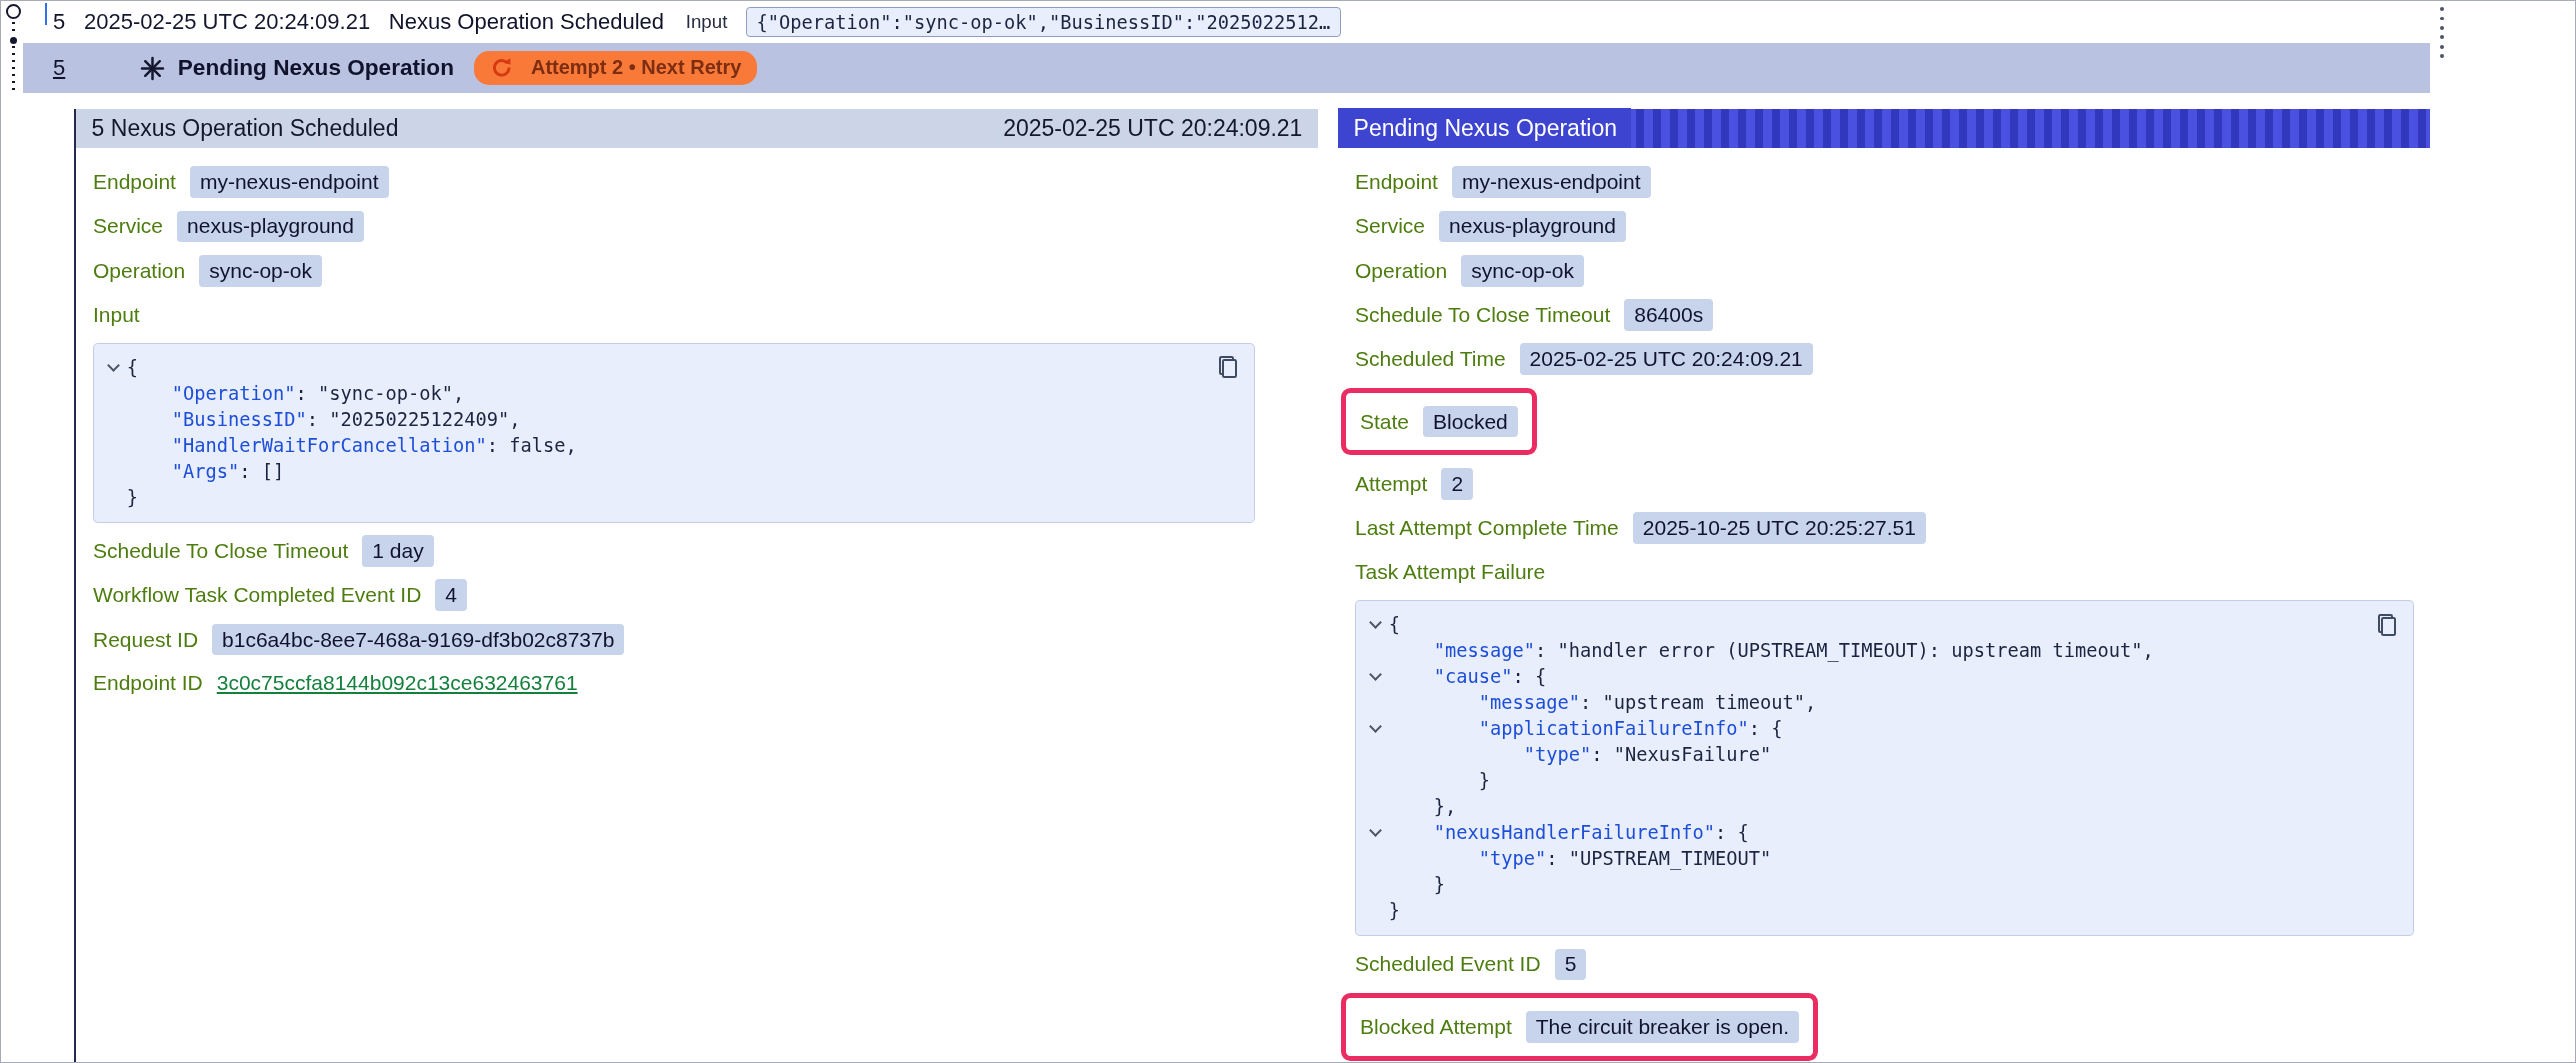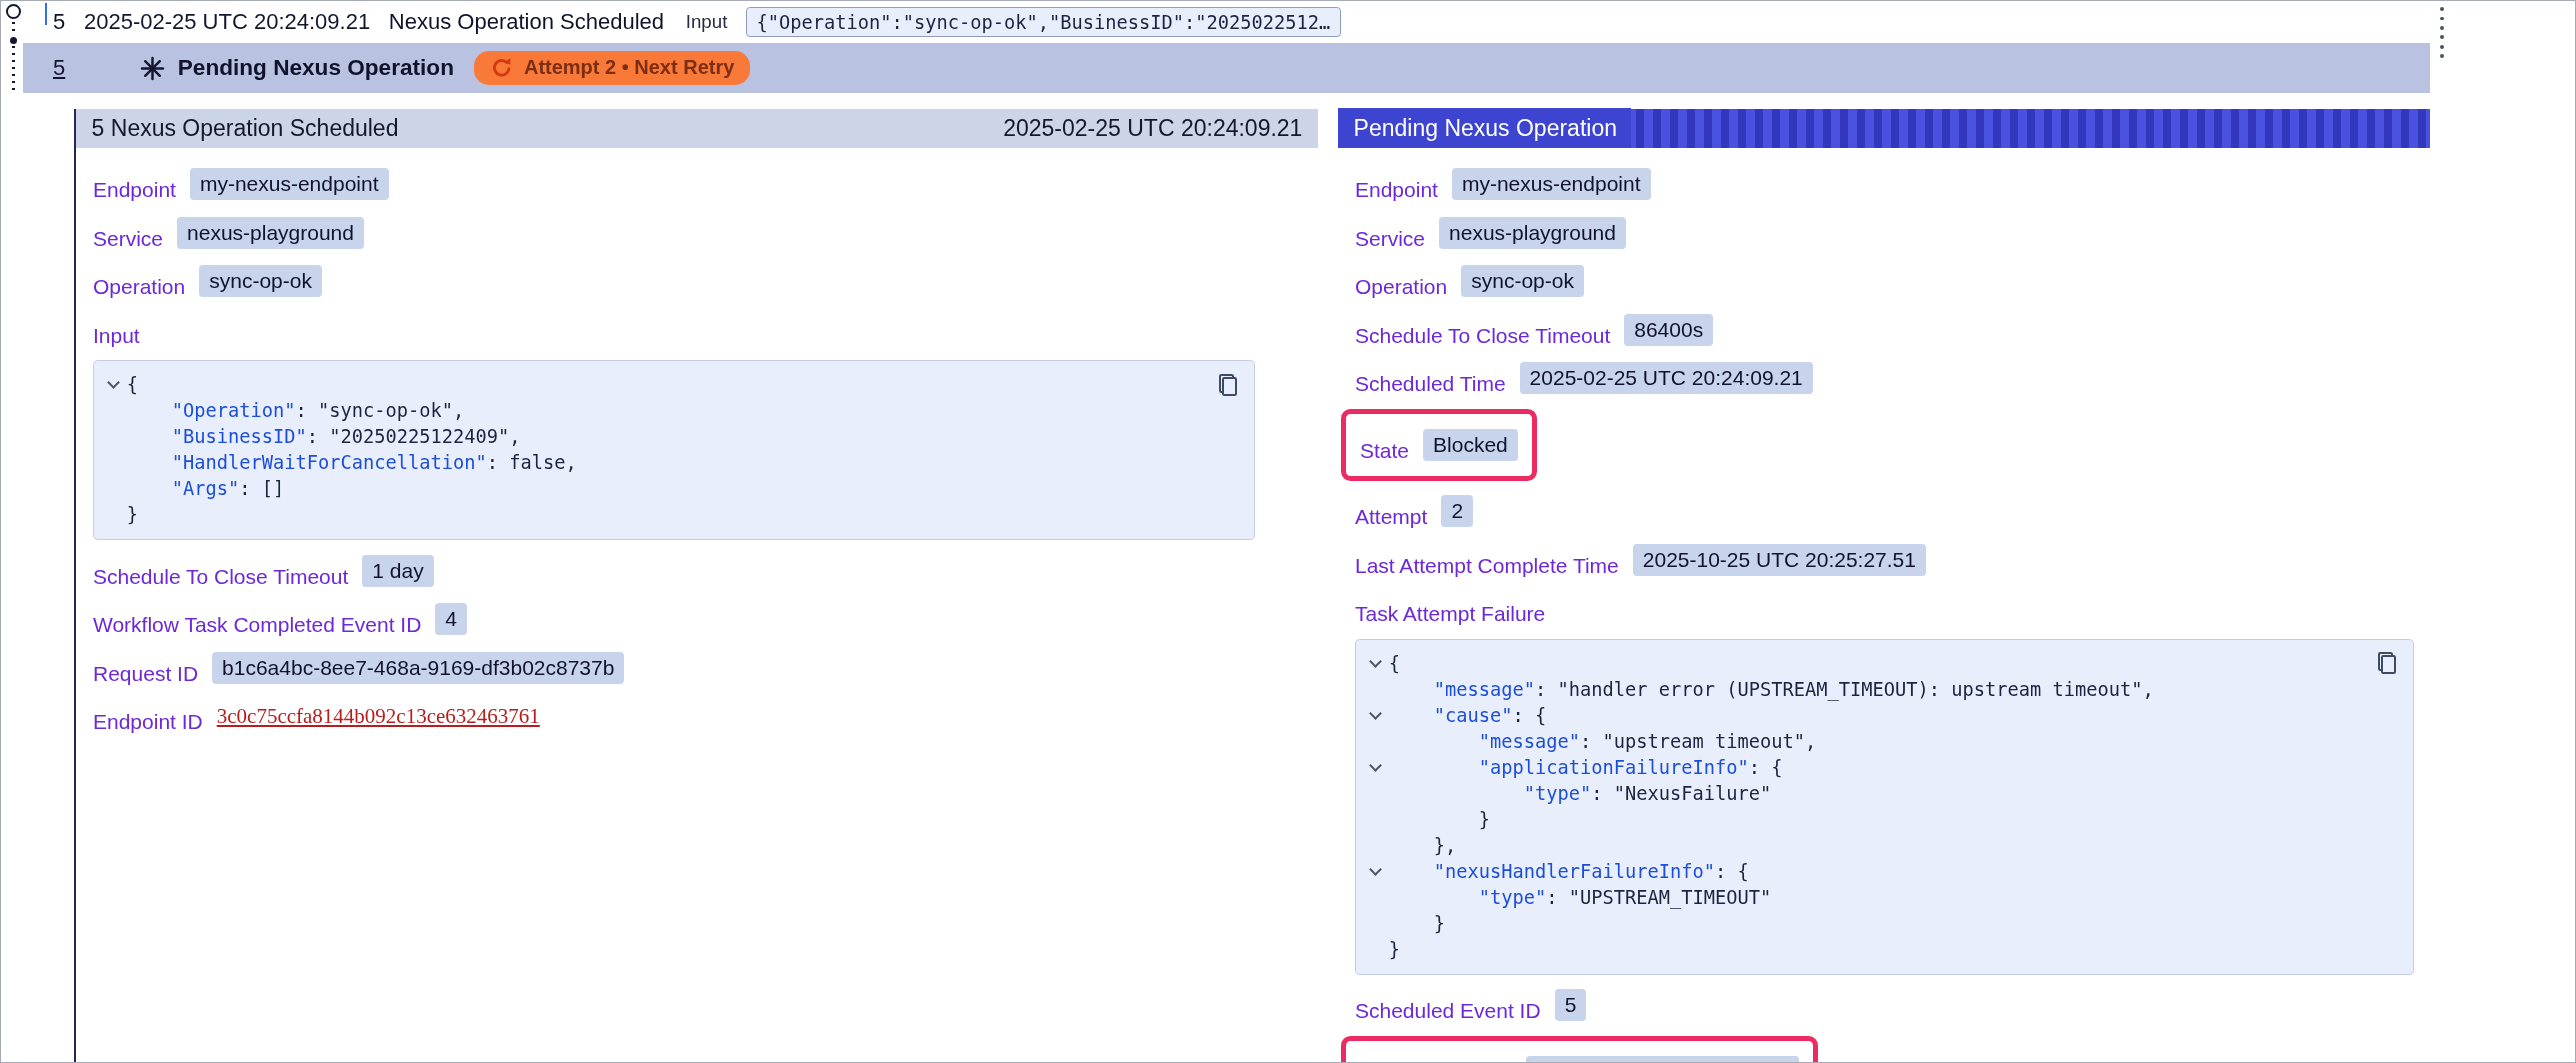--- a/index.html
+++ b/index.html
@@ -35,44 +35,44 @@
     background:var(--code-bg,#e8eefb);border:1.6px solid #8d9cc0;border-radius:3.9px;
     padding:3.1px 9.4px;max-width:624px;white-space:nowrap;overflow:hidden;
   }
 
   
   .row2{height:50px;background:var(--pending-row-bg,#b9c2e1);display:flex;align-items:center;padding-left:30px;margin-right:145px;font-size:22px;}
   .ev-id2{text-decoration:underline;}
   .star-icon{margin-left:75px;display:inline-flex;align-items:center;}
   .row2-title{font-weight:700;font-size:22.6px;margin-left:12.5px;}
   .attempt-badge{
-    margin-left:20px;display:inline-flex;align-items:center;gap:11px;
+    margin-left:20px;display:inline-flex;align-items:center;gap:18px;
     background:var(--attempt-badge-bg,#f97a38);color:var(--attempt-badge-text,#7c2d12);
     border-radius:15px;padding:5.5px 15.6px;font-size:20px;font-weight:600;
   }
   .retry-icon{display:inline-flex;align-items:center;}
 
   
   .panels{display:flex;gap:20px;margin:15.6px 145px 0 51px;align-items:stretch;height:959px;}
   .panel{display:flex;flex-direction:column;background:#fff;}
   .panel.left{flex:0 0 1244px;border-left:2.3px solid #23284f;box-sizing:border-box;}
   .panel.right{flex:1;}
   .panel-header{height:39px;display:flex;align-items:center;padding:0 15.6px;font-size:23px;flex:0 0 39px;}
   .panel.left .panel-header{background:var(--header-left-bg,#cbd5e7);justify-content:space-between;color:#14172e;}
   .panel.right .panel-header{
     background:repeating-linear-gradient(90deg,#4a51e0 0 9.4px,#3138bd 9.4px 17px);
     color:#fff;padding:0;
   }
   .panel.right .panel-header .hdr-label{background:var(--header-right-bg,#3d44cf);padding:6.2px 14px 6.2px 15.6px;}
   .panel-body{flex:1;padding:6.2px 15.6px 15.6px 17px;}
 
   .field-row{display:flex;align-items:center;gap:14px;margin:12.5px 0;min-height:31px;font-size:21px;}
-  .field-label{color:#6d28d9;white-space:nowrap;margin-top:12px;}
+  .field-label{color:#4d7c0f;white-space:nowrap;}
   .badge{background:var(--badge-bg,#c7d4ec);color:#10132b;padding:3.9px 10px;border-radius:3.9px;white-space:nowrap;text-align:center;}
-  .link-value{text-decoration:underline;color:#b91c1c;cursor:pointer;font-family:Liberation Serif, serif;}
+  .link-value{text-decoration:underline;color:#15803d;cursor:pointer;}
   .annotation-box{
     display:inline-flex;align-items:center;gap:14px;
     border:5.5px solid var(--annotation,#ea2c62);border-radius:9.4px;
     padding:13px 14px;margin-left:-14px;
   }
 
   .code-block{
     position:relative;background:var(--code-bg,#e8eefb);border:1.6px solid #c2cde4;border-radius:4.7px;
     padding:11px 55px 11px 6.2px;margin:3.1px 0 9.4px 0;
     font-family:"DejaVu Sans Mono","Liberation Mono",monospace;font-size:18.7px;line-height:26px;color:#1c2540;

